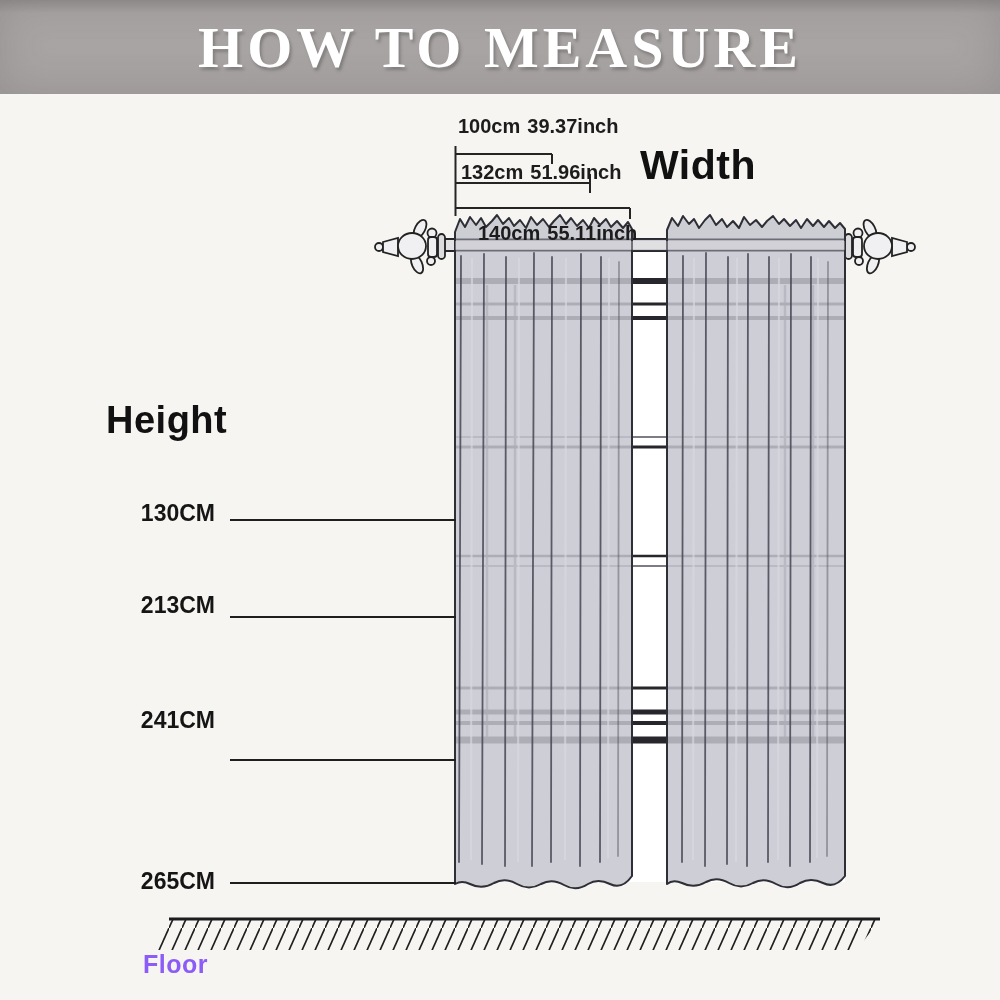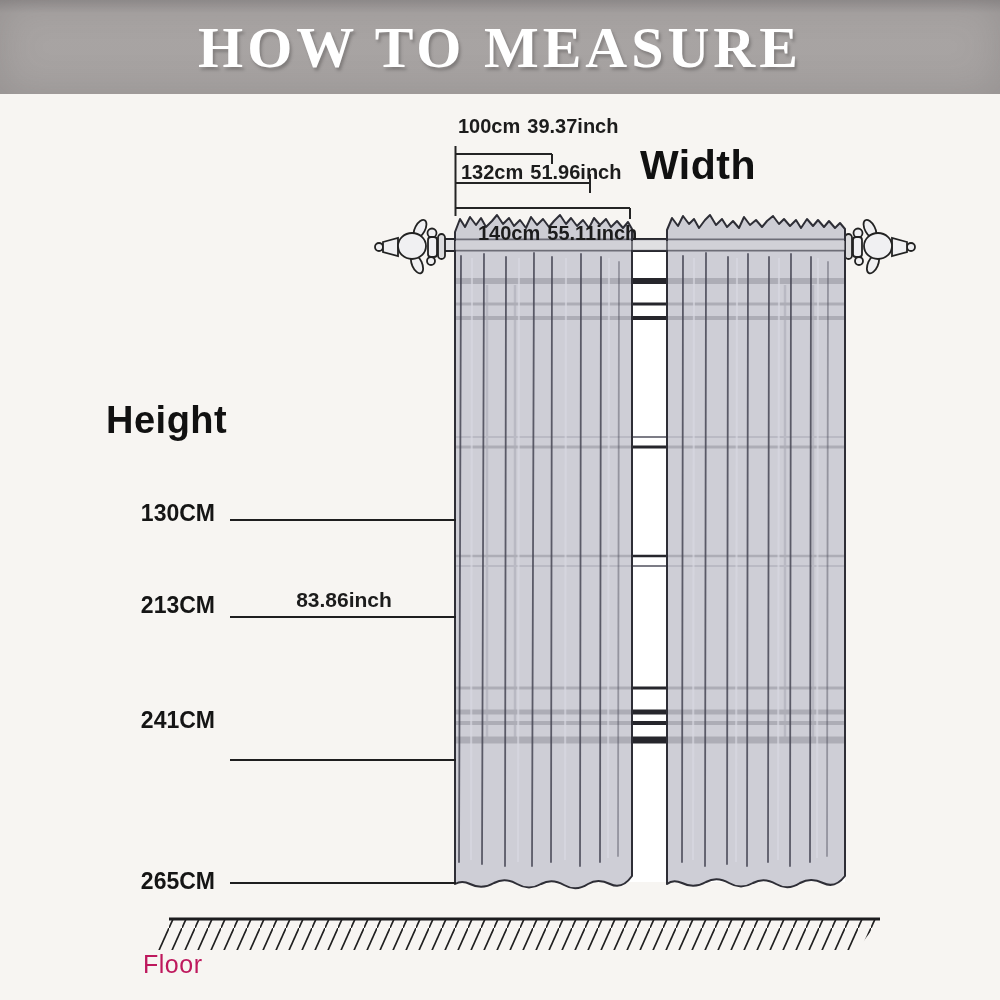--- a/index.html
+++ b/index.html
@@ -23,21 +23,21 @@
     text-shadow:2px 3px 3px rgba(60,58,56,.35);white-space:nowrap;
   }
   
   .lbl{position:absolute;line-height:1;white-space:nowrap;}
   .w-row{font-size:20px;font-weight:600;color:#1c1c1c;}
   .w-row span{margin-right:7px;}
   .w-row span:last-child{margin-right:0;}
   .big-label{font-size:41px;font-weight:800;color:#111;letter-spacing:.5px;}
   .cm-label{font-size:23px;font-weight:700;color:#151515;width:120px;text-align:right;}
   .inch-label{font-size:21px;font-weight:600;color:#1c1c1c;width:228px;text-align:center;}
-  .floor-label{font-size:25px;font-weight:400;color:#be185d;letter-spacing:.5px;}
+  .floor-label{font-size:25px;font-weight:700;color:#8b5cf6;letter-spacing:.5px;}
   svg{position:absolute;left:0;top:0;}
 </style>
 </head>
 <body>
 
 <div class="stage">
 
   <div class="banner">
     <h1>HOW TO MEASURE</h1>
   </div>
@@ -191,17 +191,16 @@
 
   <div class="lbl big-label" style="left:106px;top:401px;font-size:38px;">Height</div>
 
   <div class="lbl big-label" style="left:640px;top:145px;">Width</div>
 
   <div class="lbl cm-label" style="left:95px;top:502px;">130CM</div>
   <div class="lbl cm-label" style="left:95px;top:594px;">213CM</div>
   <div class="lbl cm-label" style="left:95px;top:709px;">241CM</div>
   <div class="lbl cm-label" style="left:95px;top:870px;">265CM</div>
 
-  <div class="lbl inch-label" style="left:230px;top:589px;">83.86inch</div>
 
   <div class="lbl floor-label" style="left:143px;top:952px;">Floor</div>
 
 </div>
 
 </body></html>

